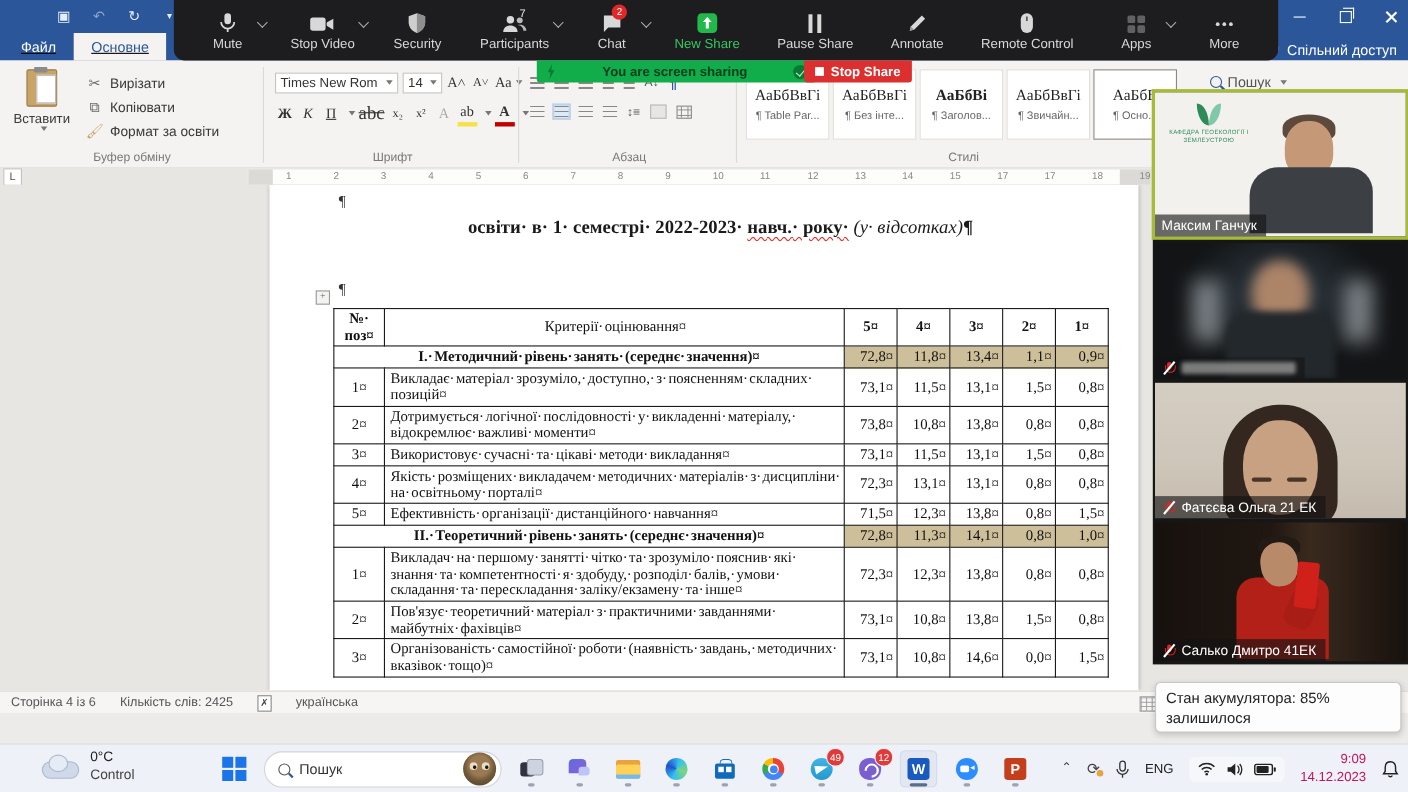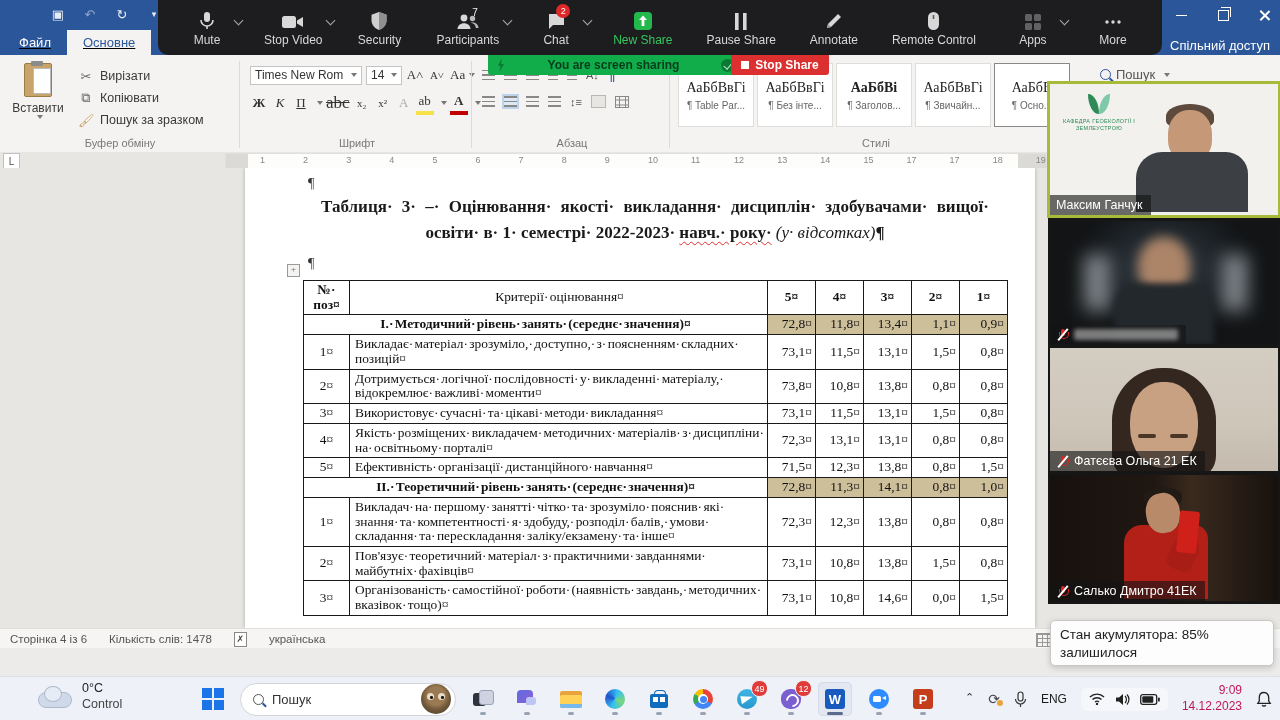--- a/index.html
+++ b/index.html
@@ -349,21 +349,21 @@
         <div class="small-cmd">
           <span class="cmd-ic">✂</span>
           <span>Вирізати</span>
         </div>
         <div class="small-cmd">
           <span class="cmd-ic">⧉</span>
           <span>Копіювати</span>
         </div>
         <div class="small-cmd">
           <span class="cmd-ic" style="color:#c8a46a;">🖌</span>
-          <span>Пошук за зразком</span>
+          <span>Формат за освіти</span>
         </div>
       </div>
       <div class="rgroup-label">Буфер обміну</div>
       <div class="rdivider" style="left:239px;"></div>
     </div>
 
     <div id="grp-font">
       <div style="position:absolute;left:8px;top:10px;display:flex;gap:4px;align-items:center;">
         <span class="combo" style="width:112px;">
           <span>Times New Rom</span>
@@ -475,21 +475,20 @@
         <span class="rnum" style="left: 723.6px;">17</span>
         <span class="rnum" style="left: 766.7px;">18</span>
         <span class="rnum" style="left: 809.8px;">19</span>
       </div>
   </div>
 
   <div id="doc-area">
     <div id="page" class="serif">
       <div id="pilcrow1">¶</div>
       <div id="doc-title">
-        <span class="l1">Таблиця· 3· –· Оцінювання· якості· викладання· дисциплін· здобувачами· вищої·</span>
         <span>
           <span>освіти· в· 1· семестрі· 2022-2023· </span><span class="misspell">навч.· року·</span><span class="ital"> (у· відсотках)</span><span>¶</span>
         </span>
       </div>
       <div id="pilcrow2">¶</div>
       <div id="tbl-handle">+</div>
       <table id="doc-table">
           <tbody>
             <tr>
               <td class="hdr num">№·
@@ -589,21 +588,21 @@
               <td class="val">0,0¤</td>
               <td class="val">1,5¤</td>
             </tr>
           </tbody>
         </table>
     </div>
   </div>
 
   <div id="statusbar">
     <span>Сторінка 4 із 6</span>
-    <span>Кількість слів: 1478</span>
+    <span>Кількість слів: 2425</span>
     <span id="proof-ic">✗</span>
     <span>українська</span>
     <span id="grid-ic"></span>
   </div>
   <div id="understrip"></div>
 
   <div id="sidebar">
       <div class="vtile active t-office" style="top: 0px; height: 131px;">
         <div class="logo">
           <div class="leaf"></div>

